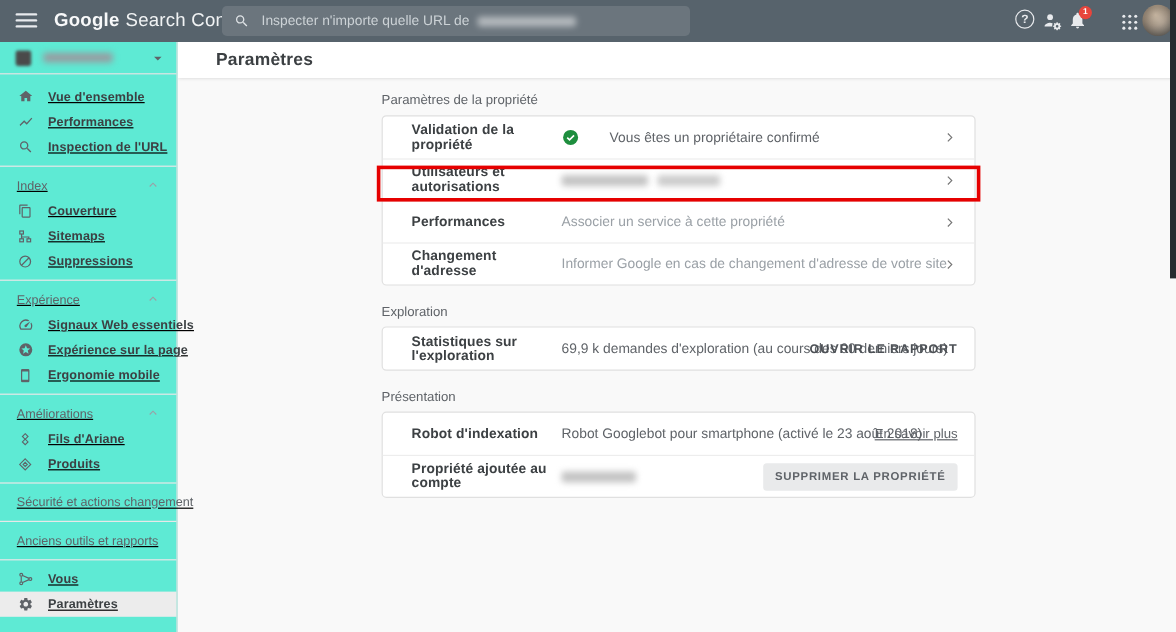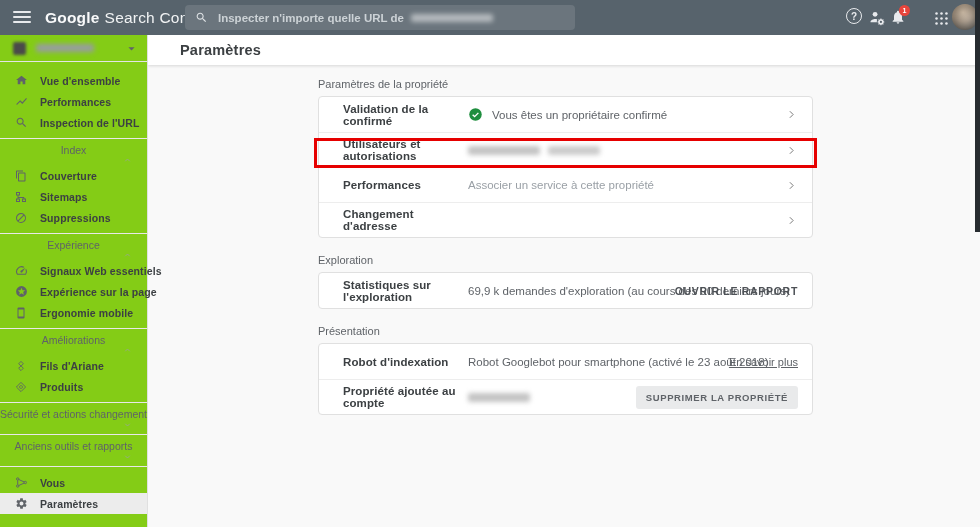--- a/index.html
+++ b/index.html
@@ -9,62 +9,62 @@
 
   
   .topbar { position:absolute; top:0; left:0; right:0; height:35px; background:#57636c; display:flex; align-items:center; z-index:20; }
   .hamburger { position:absolute; left:13px; top:9px; width:18px; height:16px; display:flex; flex-direction:column; justify-content:space-between; padding:2px 0; cursor:pointer; }
   .hamburger span { display:block; height:2px; background:#e8eaed; border-radius:1px; }
   .logo { position:absolute; left:45px; top:0; height:35px; display:flex; align-items:center; gap:5px; white-space:nowrap; }
   .logo .g { color:#f8f9fa; font-size:15.5px; font-weight:700; letter-spacing:.2px; }
   .logo .rest { color:#f1f3f4; font-size:15.5px; font-weight:400; letter-spacing:.2px; }
   .searchbox { position:absolute; left:185px; top:5px; width:390px; height:25px; background:#6b757d; border-radius:4px; display:flex; align-items:center; padding:0 10px; cursor:text; }
   .searchbox svg { flex:0 0 auto; margin-right:10px; }
-  .search-ph { color:#ccd2d6; font-size:11.5px; white-space:nowrap;font-weight:bold; }
+  .search-ph { color:#ccd2d6; font-size:11.5px; white-space:nowrap; }
   .blur-blob { display:inline-block; border-radius:2px; filter:blur(2.5px); }
   .search-redact { width:82px; height:8px; background:rgba(255,255,255,.5); margin-left:7px; }
   .tb-icon { position:absolute; top:9px; width:17px; height:17px; cursor:pointer; }
   .tb-help { left:846px; top:8px; width:16px; height:16px; border:1.5px solid #e8eaed; border-radius:50%; color:#e8eaed; font-size:10px; font-weight:700; display:flex; align-items:center; justify-content:center; }
   .tb-bell { left:890px; }
   .badge { position:absolute; top:-4px; left:9px; min-width:11px; height:11px; background:#e8453c; border-radius:50%; color:#fff; font-size:7px; font-weight:700; display:flex; align-items:center; justify-content:center; }
   .tb-grid { left:933px; top:10px; }
   .avatar { position:absolute; left:952px; top:4px; width:26px; height:26px; border-radius:50%; overflow:hidden; cursor:pointer;
             background:radial-gradient(circle at 42% 32%, #cdb79c 0%, #9c8a76 40%, #5c564e 75%, #3e3b37 100%); }
   .avatar-inner { width:100%; height:100%; filter:blur(2px); background:radial-gradient(circle at 60% 55%, rgba(255,255,255,.25), rgba(0,0,0,.25)); }
 
   
-  .sidebar { position:absolute; top:35px; left:0; bottom:0; width:148px; background:#84cc16; border-right:1px solid #e0e0e0; z-index:5; }
+  .sidebar { position:absolute; top:35px; left:0; bottom:0; width:148px; background:#5eead4; border-right:1px solid #e0e0e0; z-index:5;text-decoration:underline; }
   .prop-select { height:27px; display:flex; align-items:center; padding:0 8px 0 13px; border-bottom:1px solid #e4e4e4; cursor:pointer; }
   .prop-favicon { width:13px; height:13px; border-radius:2px; background:#4a4a4a; filter:blur(1.5px); }
   .prop-name { width:58px; height:8px; background:#979ca1; margin-left:10px; }
   .prop-caret { margin-left:auto; }
   .nav { padding-top:8px; }
   .nav-item { height:21px; display:flex; align-items:center; padding-left:14px; cursor:pointer; }
   .nav-item.selected { background:#ececec; }
   .nav-icon { width:14px; height:14px; flex:0 0 14px; display:flex; align-items:center; justify-content:center; }
   .nav-label { margin-left:12px; font-size:10.5px; font-weight:700; color:#3c4043; letter-spacing:.1px; white-space:nowrap; }
-  .nav-header { height:21px; display:flex; align-items:center; padding:0 14px; cursor:pointer;flex-direction:column; }
+  .nav-header { height:21px; display:flex; align-items:center; padding:0 14px; cursor:pointer; }
   .nav-header-label { font-size:10.5px; color:#5f6368; white-space:nowrap; }
   .nav-header svg { margin-left:auto; }
   .sb-divider { border-top:1px solid #e8e8e8; margin:5px 0; }
 
   
   .main { position:absolute; top:35px; left:148px; right:0; bottom:0; overflow:hidden; background:#f9f9f9; }
   .titlebar { height:30px; background:#fff; display:flex; align-items:center; padding-left:32px; box-shadow:0 1px 3px rgba(0,0,0,.14); position:relative; z-index:3; }
   .page-title { font-size:14.5px; font-weight:700; color:#3c4043; letter-spacing:.2px; }
   .content { padding:13px 0 0 170px; }
   .section-label { font-size:11px; color:#5f6368; margin-bottom:5px; height:13px; }
   .card { width:495px; background:#fff; border:1px solid #e0e0e0; border-radius:4px; position:relative; }
   .card + .section-label, .section-label { }
   .gap { height:16px; }
   .row { height:35px; display:flex; align-items:center; padding:0 14px 0 24px; cursor:pointer; }
   .row + .row { border-top:1px solid #ededed; }
   .row-label { flex:0 0 125px; font-size:11.5px; font-weight:700; color:#3c4043; letter-spacing:.1px; }
   .row-value { flex:1; display:flex; align-items:center; font-size:11.5px; color:#9aa0a6; min-width:0; white-space:nowrap; }
-  .row-value.dark { color:#5f6368; }
+  .row-value.dark { color:#5f6368;gap:16px; }
   .check-icon { margin-right:9px; display:flex; }
   .chev { margin-left:auto; padding-left:8px; display:flex; }
   .redact-group { display:flex; gap:8px; align-items:center; }
   .redact-a { width:72px; height:9px; background:#c3c3c3; }
   .redact-b { width:52px; height:9px; background:#cbcbcb; }
   .redact-date { width:62px; height:9px; background:#c3c3c3; }
   .action-link { margin-left:auto; font-size:10.5px; font-weight:700; color:#4d5156; letter-spacing:.7px; white-space:nowrap; cursor:pointer; padding-left:10px; }
   .learn-link { margin-left:auto; font-size:11px; color:#5f6368; text-decoration:underline; white-space:nowrap; cursor:pointer; padding-left:10px; }
   .gray-btn { margin-left:auto; background:#e9eaeb; border:none; border-radius:3px; padding:6px 10px; font-family:inherit; font-size:9.5px; font-weight:700; color:#5f6368; letter-spacing:.6px; white-space:nowrap; cursor:pointer; }
   .red-box { position:absolute; left:-5px; right:-5px; top:41px; height:30px; border:3px solid #e60000; z-index:6; pointer-events:none; }
@@ -291,21 +291,21 @@
   <main class="main">
     <div class="titlebar">
       <span class="page-title">Paramètres</span>
     </div>
 
     <div class="content">
 
       <div class="section-label">Paramètres de la propriété</div>
       <div class="card">
         <div class="row">
-          <span class="row-label">Validation de la confirmé</span>
+          <span class="row-label">Validation de la propriété</span>
           <span class="row-value dark">
             <span class="check-icon">
                 <svg width="15" height="15" viewBox="0 0 24 24">
                   <circle cx="12" cy="12" r="10" fill="#1e8e3e"></circle>
                   <polyline points="7.5 12.3 10.6 15.4 16.6 9.4" fill="none" stroke="#fff" stroke-width="2.2"></polyline>
                 </svg>
               </span>
             <span>Vous êtes un propriétaire confirmé</span>
           </span>
           <span class="chev">
@@ -334,20 +334,23 @@
               <span>Associer un service à cette propriété</span>
             </span>
           <span class="chev">
               <svg width="13" height="13" viewBox="0 0 24 24" fill="none" stroke="#757575" stroke-width="1.8">
                 <polyline points="9 6 15 12 9 18"></polyline>
               </svg>
             </span>
         </div>
         <div class="row">
           <span class="row-label">Changement d'adresse</span>
+          <span class="row-value">
+              <span>Informer Google en cas de changement d'adresse de votre site</span>
+            </span>
           <span class="chev">
               <svg width="13" height="13" viewBox="0 0 24 24" fill="none" stroke="#757575" stroke-width="1.8">
                 <polyline points="9 6 15 12 9 18"></polyline>
               </svg>
             </span>
         </div>
         <div class="red-box"></div>
       </div>
 
       <div class="gap"></div>

